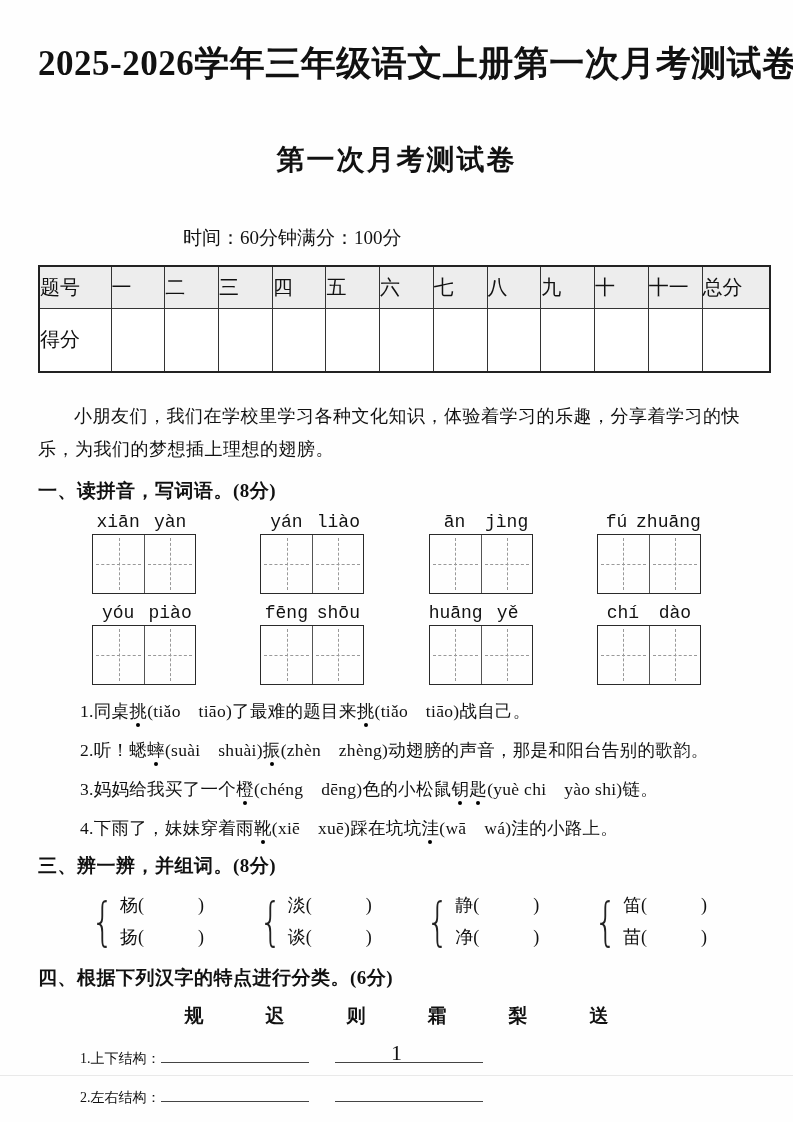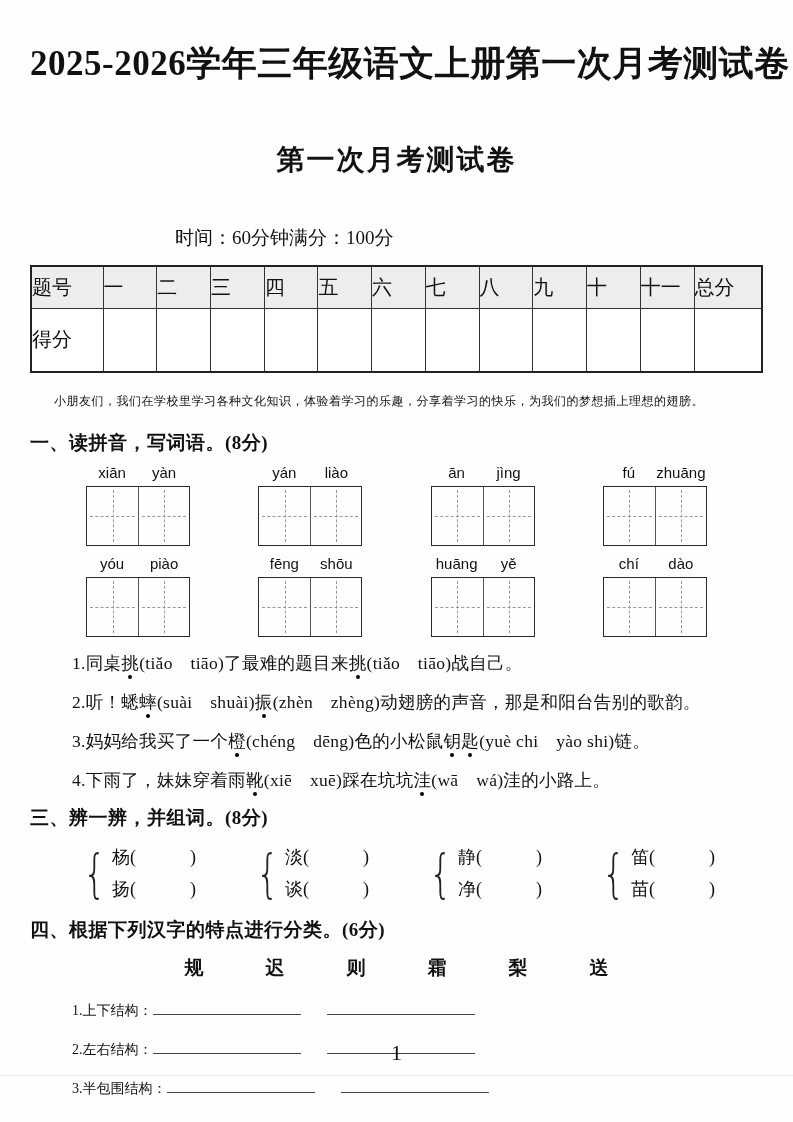--- a/index.html
+++ b/index.html
@@ -1,20 +1,20 @@
 <!DOCTYPE html>
 <html><head>
 <meta charset="utf-8">
 <style>
   * { margin:0; padding:0; box-sizing:border-box; }
   html,body { background:#ffffff; }
   body { font-family:"Liberation Serif","DejaVu Serif",serif; color:#111; }
   .sheet {
     position:relative; width:793px; height:1122px; margin:0 auto;
-    background:#fefefe; overflow:hidden; padding:0 30px;
+    background:#fefefe; overflow:hidden; padding:0 38px;
   }
   
   .title {
     margin-top:40px; text-align:center; font-weight:700;
     font-size:35px; letter-spacing:0.5px; white-space:nowrap;
   }
   .subtitle {
     margin-top:54px; text-align:center; font-weight:700; font-size:28px;
     letter-spacing:2px;
   }
@@ -28,34 +28,34 @@
     border:2px solid #222; table-layout:fixed; text-align:left;
   }
   table.score th, table.score td {
     border:1.5px solid #333; font-weight:400; font-size:20px;
   }
   table.score tr.head { height:42px; background:#ededed; }
   table.score tr.blankrow { height:64px; background:#fff; }
   col.first { width:72px; } col.last { width:68px; }
   
   .intro {
-    margin-top:12px; font-size:12px; line-height:33px; text-indent:2em;
+    margin-top:27px; font-size:18px; line-height:33px; text-indent:2em;
     letter-spacing:0.5px;
   }
   
   .sec-title { margin-top:12px; font-weight:700; font-size:19px; letter-spacing:0.5px; }
   
   .words-grid {
     margin-top:8px; display:grid; grid-template-columns:repeat(4,1fr);
     justify-items:center; row-gap:9px; padding:0 22px;
   }
   .pinyin-word { width:104px; }
   .pinyin-labels {
     display:grid; grid-template-columns:1fr 1fr; text-align:center;
-    font-family:Liberation Sans, sans-serif; font-size:15px; height:22px;
+    font-family:Liberation Mono, monospace; font-size:18px; height:22px;
   }
   .grid-box {
     display:flex; width:104px; height:60px; border:1.6px solid #2a2a2a;
   }
   .grid-box .cell { position:relative; width:50%; }
   .grid-box .cell + .cell { border-left:1.2px solid #555; }
   .grid-box .cell::before {
     content:""; position:absolute; top:3px; bottom:3px; left:50%;
     border-left:1px dashed #999;
   }

